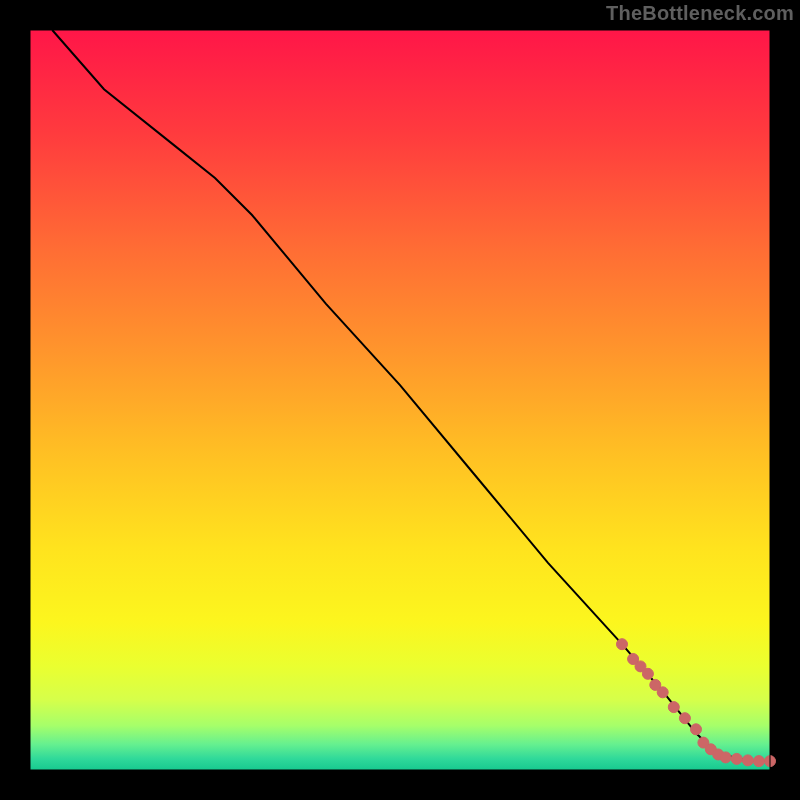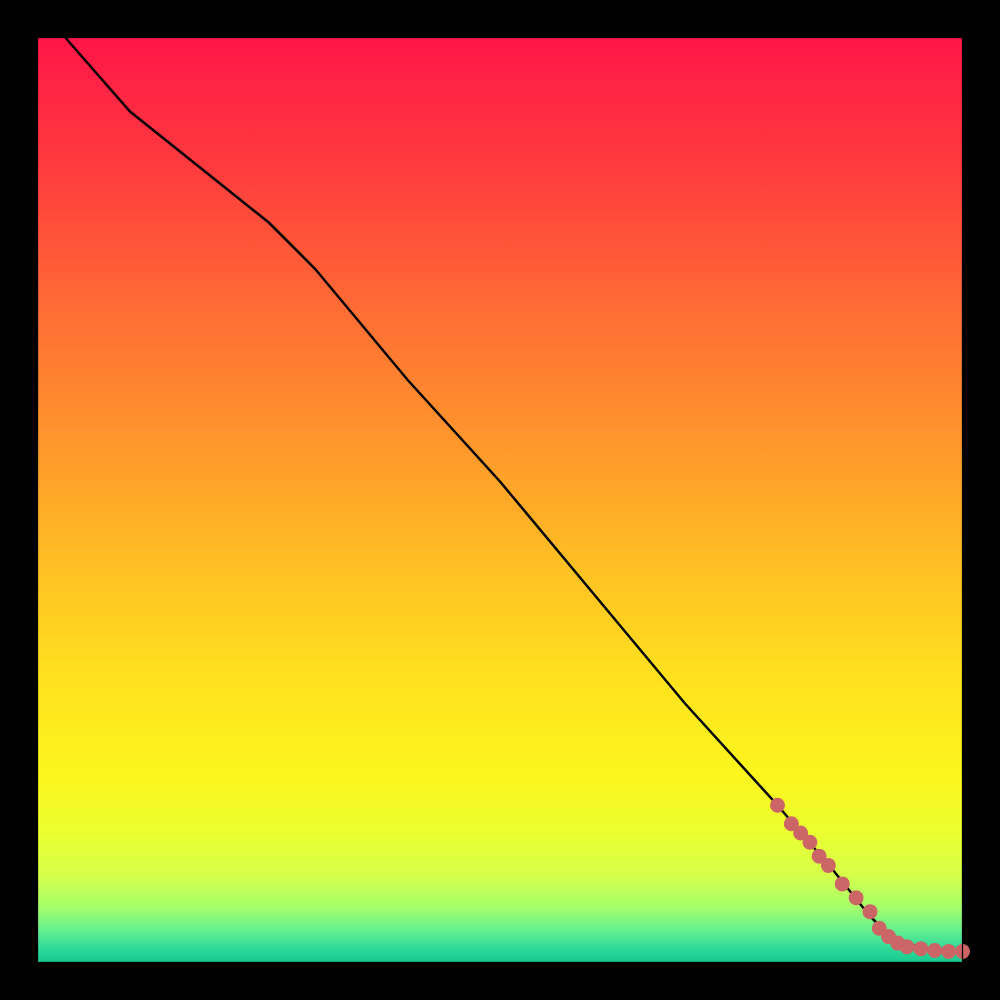--- a/index.html
+++ b/index.html
@@ -72,13 +72,14 @@
         <circle cx="725.5999999999999" cy="757.42" r="5.5" fill="#cc6666" stroke="#cc6666"></circle>
         <circle cx="736.6999999999999" cy="758.9" r="5.5" fill="#cc6666" stroke="#cc6666"></circle>
         <circle cx="747.8" cy="760.38" r="5.5" fill="#cc6666" stroke="#cc6666"></circle>
         <circle cx="758.9" cy="761.12" r="5.5" fill="#cc6666" stroke="#cc6666"></circle>
         <circle cx="770" cy="761.12" r="5.5" fill="#cc6666" stroke="#cc6666"></circle>
       </g>
 
     <rect id="plot-frame" fill="none" stroke-width="1" x="30" y="30" width="740" height="740" stroke="#000000"></rect>
   </svg>
 
+  <div class="watermark">TheBottleneck.com</div>
 </div>
 
 </body></html>

